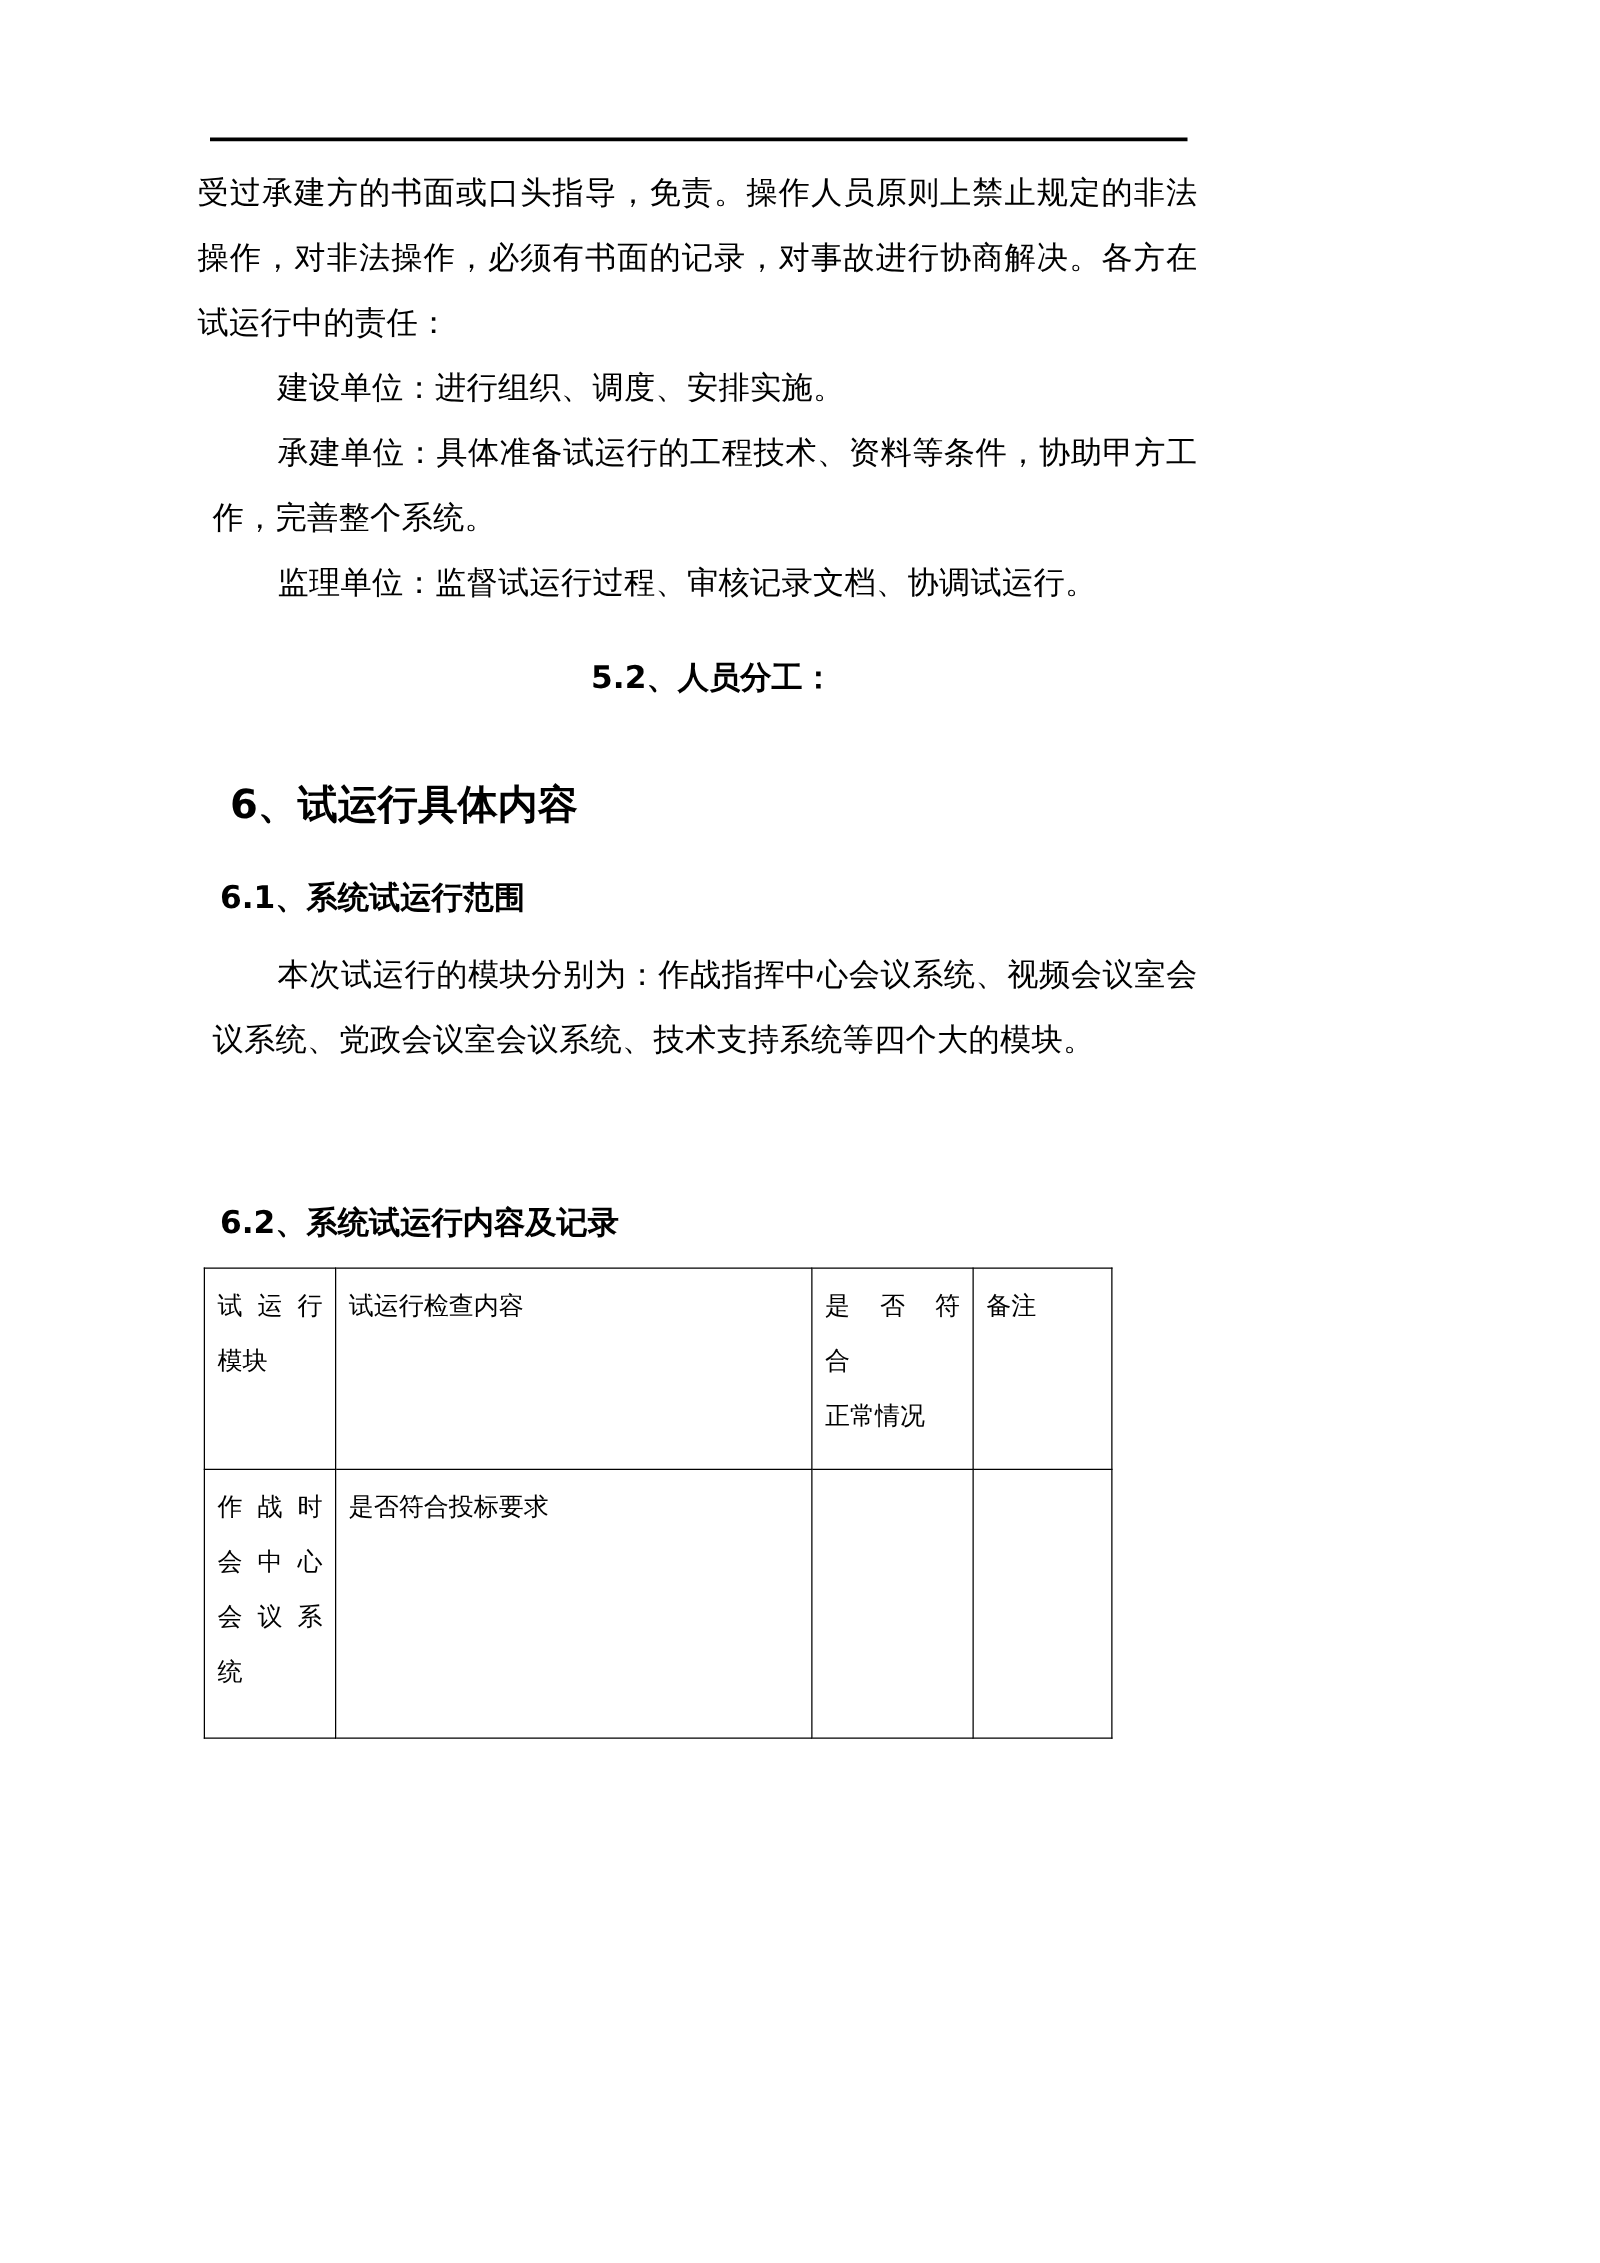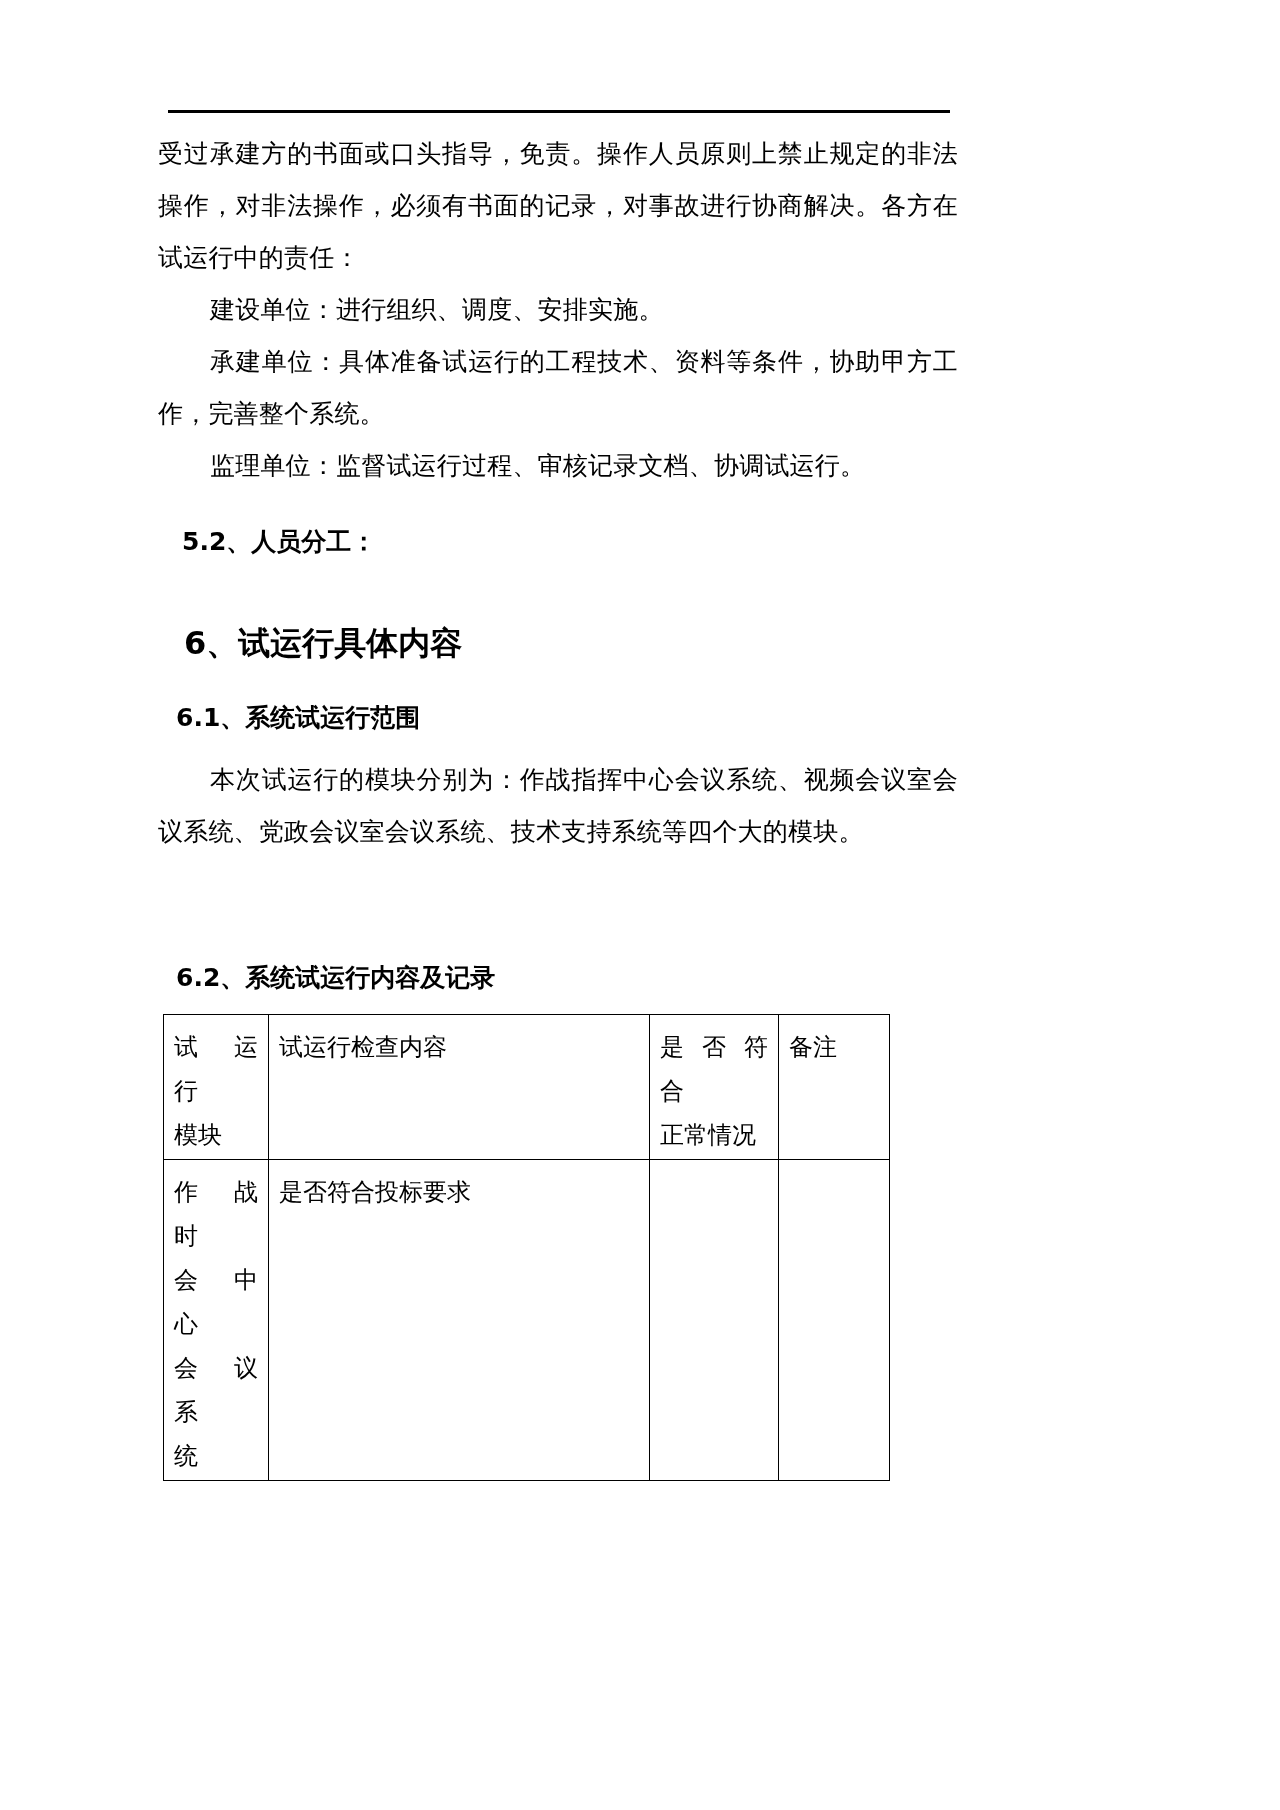--- a/index.html
+++ b/index.html
@@ -46,20 +46,21 @@
     margin: 0 0 0 0;
     font-family: "DejaVu Serif", "Liberation Serif", serif;
     font-size: 25px;
     line-height: 52px;
     text-align: justify;
     text-justify: inter-ideograph;
     letter-spacing: 0.2px;
   }
   p.body.indent {
     text-indent: 52px;
+    margin-left: 12px;
   }
 
   
   p.sans {
     margin: 0;
     font-family: "DejaVu Sans", "Liberation Sans", sans-serif;
     font-size: 24px;
     line-height: 52px;
     text-align: justify;
     text-justify: inter-ideograph;
@@ -76,39 +77,39 @@
     padding-left: 26px;
   }
   h3.h-minor {
     margin: 0;
     font-family: "DejaVu Sans", "Liberation Sans", sans-serif;
     font-weight: bold;
     font-size: 25px;
     line-height: 48px;
     padding-left: 18px;
   }
-  h3.h-minor.nopad { padding-left: 24px; }
+  h3.h-minor.nopad { padding-left: 24px; text-align: center; }
   .spacer-lg { height: 40px; }
   .spacer-md { height: 26px; }
   .spacer-sm { height: 12px; }
   .spacer-blank { height: 96px; }
 
   
   table.run-table {
     border-collapse: collapse;
     width: 668px;
     margin-left: 5px;
     table-layout: fixed;
   }
   table.run-table td {
     border: 1.5px solid #000;
     vertical-align: top;
-    padding: 10px 10px 2px 10px;
-    font-family: Liberation Sans, sans-serif;
-    font-size: 24px;
+    padding: 10px 10px 18px 10px;
+    font-family: Liberation Mono, monospace;
+    font-size: 20px;
     line-height: 44px;
   }
   td.col-module { width: 84px; }
   td.col-content { width: 360px; }
   td.col-conform { width: 108px; }
   td.col-remark  { width: 90px; margin-left: 36px; }
 
   .just-cn {
     text-align: justify;
     text-justify: inter-ideograph;

